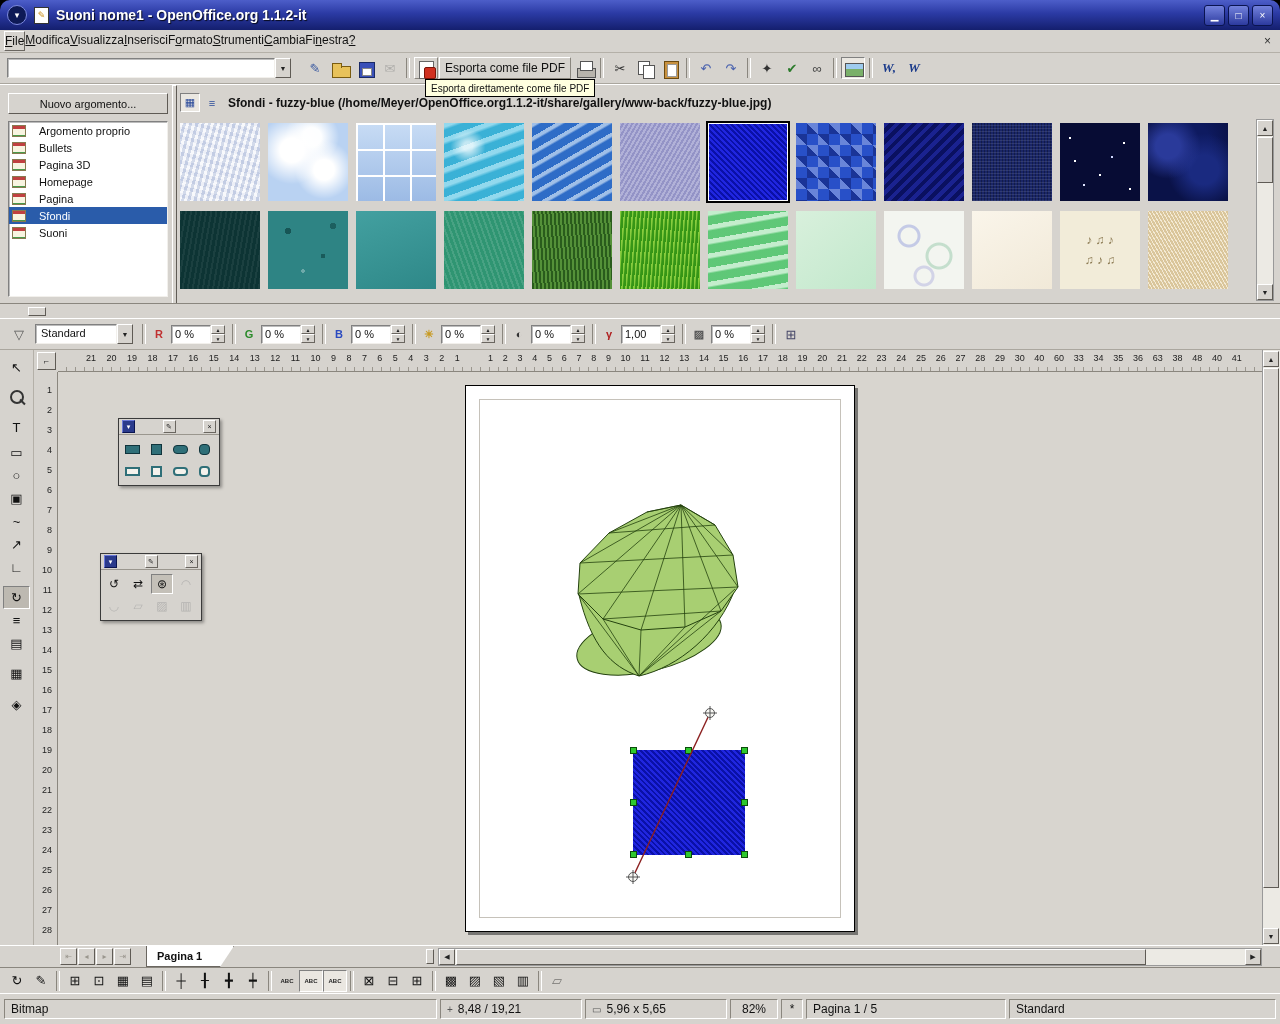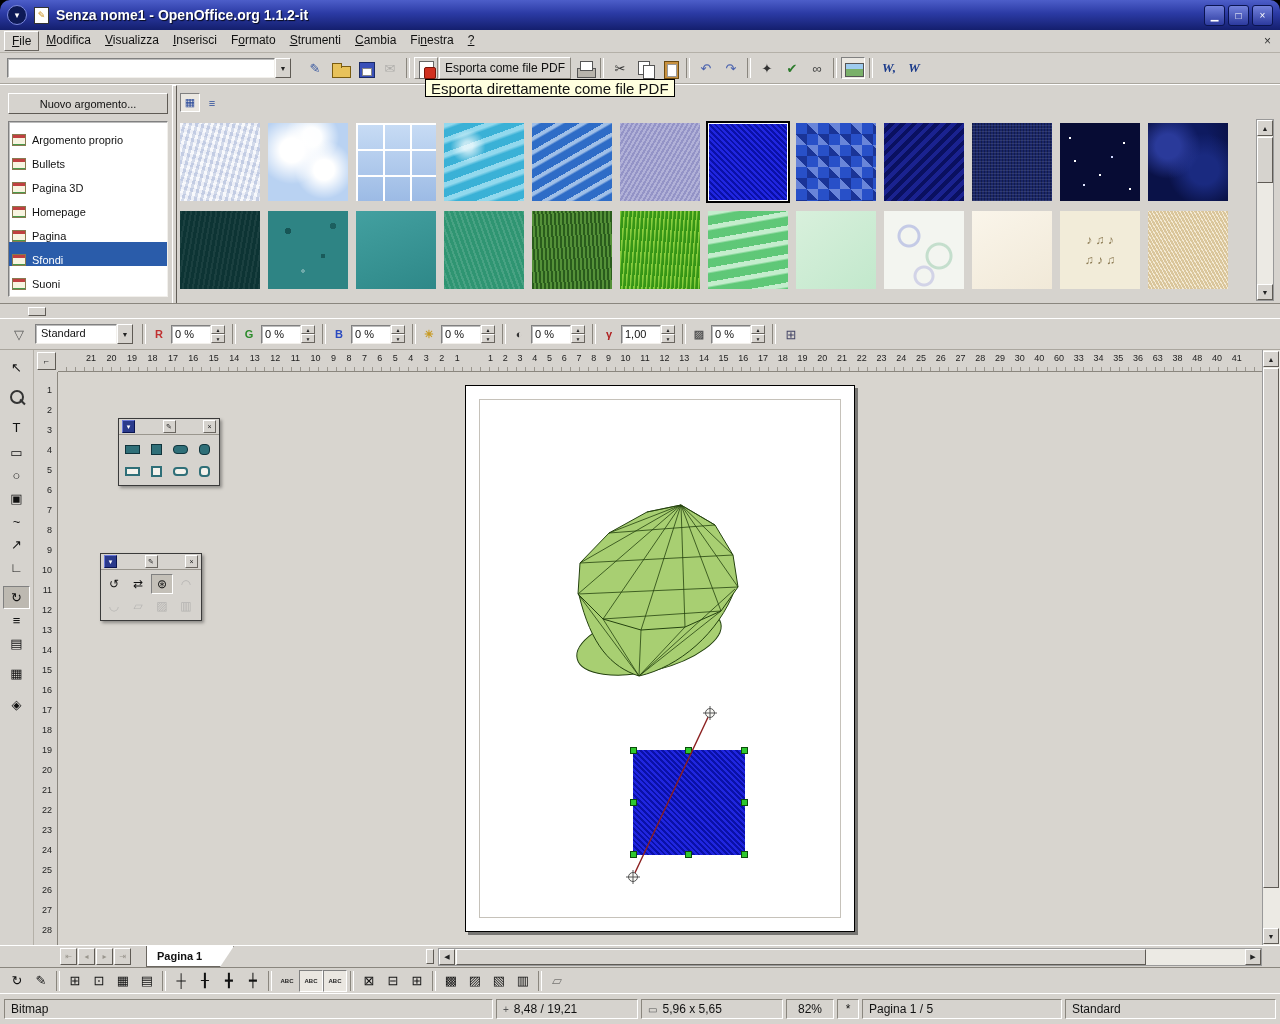--- a/index.html
+++ b/index.html
@@ -19,21 +19,21 @@
     border-radius:10px 10px 0 0;display:flex;align-items:center;padding:0 7px;gap:7px;}
   #tb-menu-btn{width:20px;height:20px;border-radius:50%;background:#0e1a56;border:1px solid #7d8ade;color:#fff;font-size:9px;}
   #tb-docicon{width:15px;height:17px;background:#fefefe;border:1px solid #333;position:relative;font-size:9px;color:#c88a10;}
   #tb-title{color:#fff;font-weight:bold;font-size:14px;text-shadow:1px 1px 1px rgba(0,0,0,.8);}
   #win-btns{margin-left:auto;display:flex;gap:3px;}
   .winbtn{width:21px;height:21px;border-radius:3px;background:linear-gradient(#7382dd,#2c3a9e);border:1px solid #0a1450;color:#fff;font-size:10px;}
 
   
   #menubar{position:absolute;left:0;top:30px;width:1280px;height:23px;background:var(--chrome);
     display:flex;align-items:center;padding:0 4px;font-size:12px;border-bottom:1px solid #b4b0a8;}
-  .menu-item{padding:2px 7px;white-space:nowrap;}
+  .menu-item{padding:2px 0;white-space:nowrap;}
   .menu-item.focused{border:1px solid;border-color:#fff #6a6660 #6a6660 #fff;}
   .menu-item u{text-decoration:underline;}
   #mb-close{margin-left:auto;width:17px;height:17px;font-size:12px;color:#333;}
 
   
   #funcbar{position:absolute;left:0;top:53px;width:1280px;height:31px;background:var(--chrome);
     display:flex;align-items:center;padding:0 7px;border-bottom:1px solid #aaa69e;}
   #urlbox{display:flex;margin-right:12px;}
   #url-input{width:268px;height:20px;font-size:11px;padding:2px 4px;}
   #url-drop{width:16px;height:20px;font-size:7px;color:#222;}
@@ -63,27 +63,27 @@
   .ic-copy::after{content:"";position:absolute;left:9px;top:7px;width:10px;height:12px;background:#fff;border:1px solid #555;}
   .ic-paste::before{content:"";position:absolute;left:5px;top:3px;width:13px;height:16px;background:#c8913f;border:1px solid #6b4a10;}
   .ic-paste::after{content:"";position:absolute;left:8px;top:6px;width:8px;height:11px;background:#fff;border:1px solid #999;}
   .ic-galleryimg::before{content:"";position:absolute;left:3px;top:5px;width:17px;height:12px;border:1px solid #555;
     background:linear-gradient(#9ecbee 0 40%,#7ab06a 40%);}
   .ic-zoomglass::before{content:"";position:absolute;left:6px;top:3px;width:10px;height:10px;border:2px solid #333;border-radius:50%;}
   .ic-zoomglass::after{content:"";position:absolute;left:15px;top:14px;width:7px;height:2px;background:#333;transform:rotate(45deg);}
 
   
   #tooltip{position:absolute;left:425px;top:79px;height:18px;background:#ffffdf;border:1px solid #000;
-    font-size:15px;padding:1px 5px;z-index:99;display:flex;align-items:center;}
+    font-size:10px;padding:1px 5px;z-index:99;display:flex;align-items:center;}
 
   
   #gallery{position:absolute;left:0;top:84px;width:1280px;height:219px;background:var(--chrome);border-top:1px solid #fff;}
   #new-theme-btn{position:absolute;left:8px;top:8px;width:160px;height:21px;font-size:11px;justify-content:center;}
   #theme-list{position:absolute;left:8px;top:36px;width:160px;height:176px;font-size:11px;overflow:hidden;}
-  .theme-row{display:flex;align-items:flex-start;height:17px;padding:12px 3px;gap:6px;white-space:nowrap;}
+  .theme-row{display:flex;align-items:center;height:17px;padding:0 3px;gap:13px;white-space:nowrap;}
   .theme-row.sel{background:var(--sel);color:var(--selfg);}
   .theme-ico{width:14px;height:12px;flex:none;border:1px solid #887a50;
     background:linear-gradient(#c04040 0 3px,#f8f4e0 3px 9px,#4a9a4a 9px);}
   #gal-split{position:absolute;left:172px;top:0;width:5px;height:219px;}
   #gal-toggles{position:absolute;left:180px;top:8px;display:flex;gap:2px;}
   #gal-title{position:absolute;left:228px;top:11px;font-weight:bold;font-size:12px;white-space:nowrap;}
   .thumb{position:absolute;width:80px;height:78px;}
   .thumb.selected{box-shadow:0 0 0 2px #000, inset 0 0 0 1px #fff;}
   
   #gal-scroll{position:absolute;right:6px;top:34px;width:18px;height:182px;background:#eceae4;border:1px solid #999;}
@@ -205,21 +205,21 @@
   .scell .mini{font-size:10px;color:#555;}
 </style>
 </head>
 <body>
 
 <div id="app">
 
   <div id="titlebar">
     <span id="tb-menu-btn" class="ctr">▾</span>
     <span id="tb-docicon" class="ctr">✎</span>
-    <span id="tb-title">Senza nome1 - OpenOffice.org 1.1.2-it</span>
+    <span id="tb-title">Suoni nome1 - OpenOffice.org 1.1.2-it</span>
     <span id="win-btns">
         <span class="winbtn ctr">▁</span>
         <span class="winbtn ctr">□</span>
         <span class="winbtn ctr">×</span>
       </span>
   </div>
 
   <div id="menubar">
     <span id="menu-items" style="display:flex">
         <span class="menu-item focused"><u>F</u>ile</span>
@@ -300,20 +300,21 @@
         <div class="theme-row">
           <span class="theme-ico"></span>
           <span class="theme-label">Suoni</span>
         </div>
       </div>
     <div id="gal-split" class="bev-out"></div>
     <div id="gal-toggles">
         <span class="tbi small pressed" style="color: rgb(42, 74, 154);">▦</span>
         <span class="tbi small" style="color: rgb(42, 74, 154);">≡</span>
       </div>
+    <div id="gal-title">Sfondi - fuzzy-blue (/home/Meyer/OpenOffice.org1.1.2-it/share/gallery/www-back/fuzzy-blue.jpg)</div>
     <div id="gal-scroll">
       <span class="sbbtn bev-out ctr" style="top:0">▲</span>
       <span class="sbthumb bev-out" style="top:17px;height:46px"></span>
       <span class="sbbtn bev-out ctr" style="bottom:0">▼</span>
     </div>
   <div class="thumb t0" style="left: 180px; top: 38px;"></div>
       <div class="thumb t1" style="left: 268px; top: 38px;"></div>
       <div class="thumb t2" style="left: 356px; top: 38px;"></div>
       <div class="thumb t3" style="left: 444px; top: 38px;"></div>
       <div class="thumb t4" style="left: 532px; top: 38px;"></div>
@@ -679,21 +680,21 @@
         <span class="tbi">▩</span>
         <span class="tbi">▨</span>
         <span class="tbi">▧</span>
         <span class="tbi">▥</span>
         <div class="tsep"></div>
         <span class="tbi disabled">▱</span>
       </span>
   </div>
 
   <div id="statusbar">
-    <span class="scell" style="width:489px">Bitmap</span>
+    <span class="scell" style="width:433px">Bitmap</span>
     <span class="scell" style="width:142px">
       <span class="mini">+</span>
       <span>8,48 / 19,21</span>
     </span>
     <span class="scell" style="width:142px">
       <span class="mini">▭</span>
       <span>5,96 x 5,65</span>
     </span>
     <span class="scell" style="width:48px;justify-content:center">82%</span>
     <span class="scell" style="width:22px;justify-content:center">*</span>

